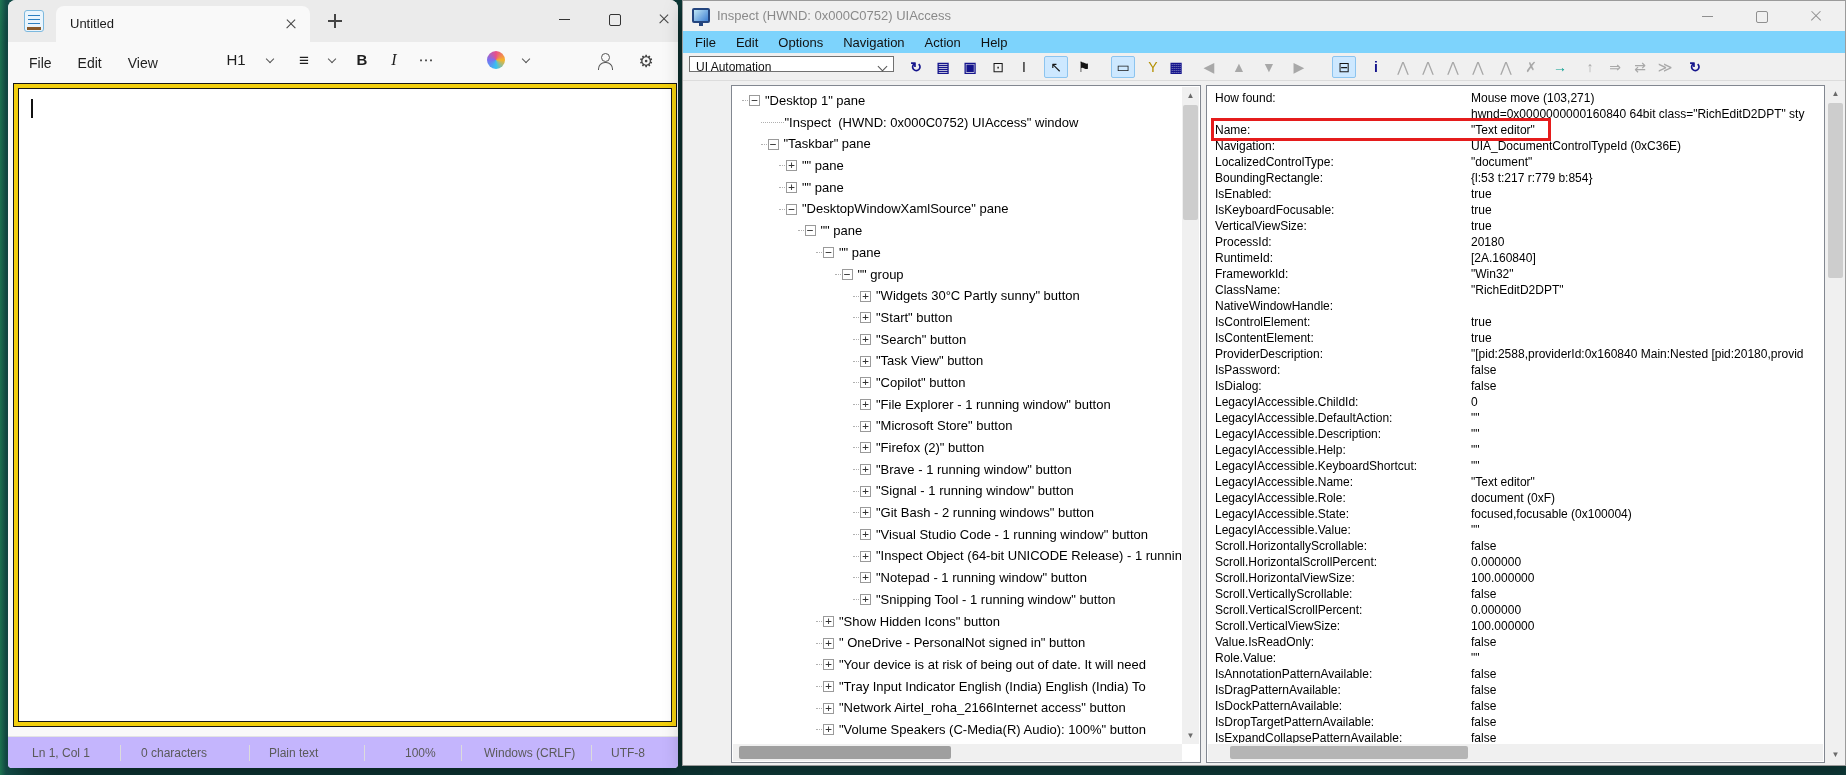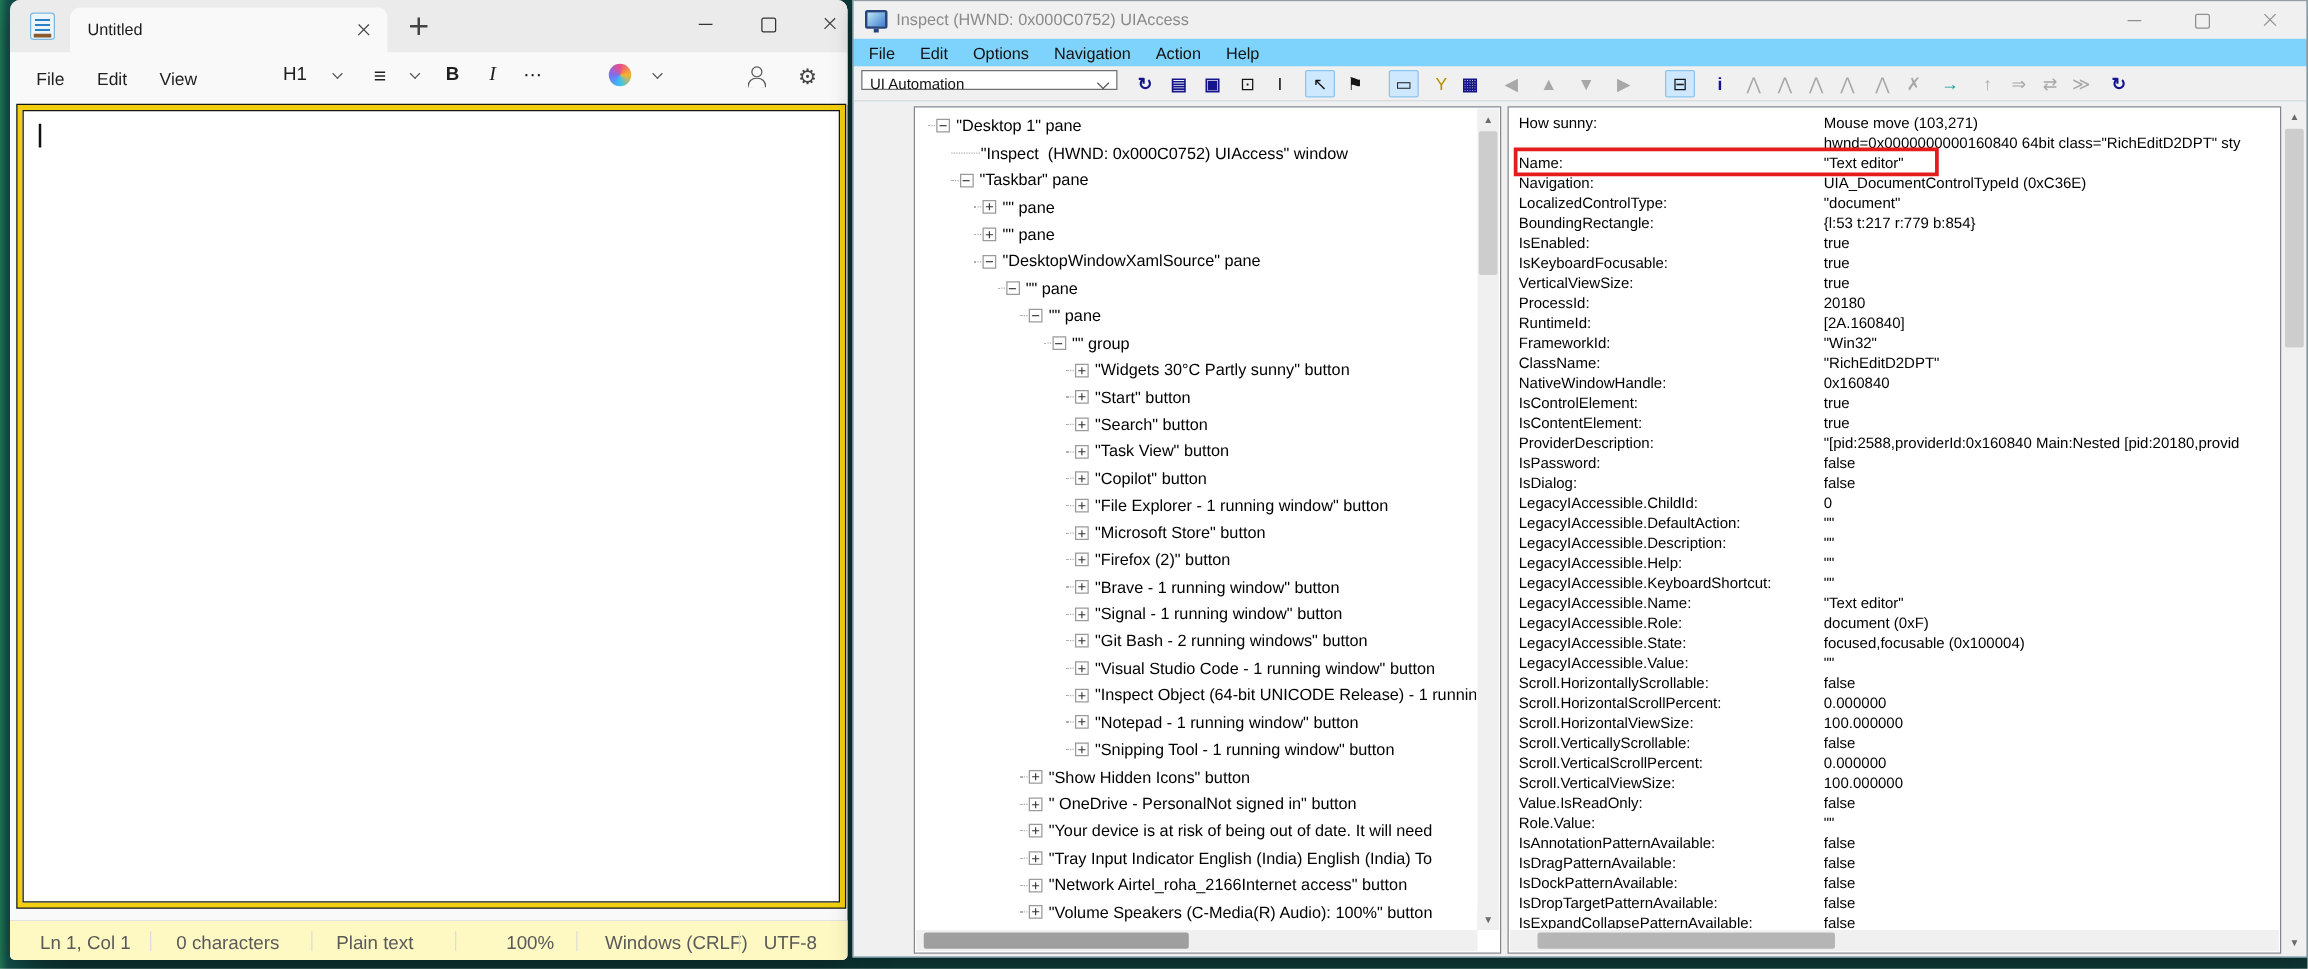--- a/index.html
+++ b/index.html
@@ -46,22 +46,22 @@
   .copilot { width:18px; height:18px; border-radius:50%;
              background: conic-gradient(#e94f8a,#f7b529,#35c3f3,#7a6ff0,#e94f8a); }
   .person { position:relative; width:20px; height:20px; }
   .person::before { content:""; position:absolute; left:6.5px; top:2px; width:7px; height:7px;
                     border:1.4px solid #555; border-radius:50%; }
   .person::after { content:""; position:absolute; left:3.5px; top:11px; width:13px; height:7px;
                    border:1.4px solid #555; border-bottom:none; border-radius:7px 7px 0 0; }
   .np-text { position:absolute; left:10px; top:88px; width:654px; height:634px; background:#fff;
              border:1px solid #151515; box-shadow: 0 0 0 4px #f2cf0e, 0 0 0 5px #151515; }
   .np-caret { position:absolute; left:12px; top:10px; width:1.6px; height:19px; background:#111; }
-  .np-status { position:absolute; left:0; right:0; top:736px; height:32px; background:#fef9c3;
-               border-top:1px solid #e3e3e3; border-radius:0 0 4px 4px; font-size:15px; color:#5a5a5a; }
+  .np-status { position:absolute; left:0; right:0; top:736px; height:32px; background:#c4b5fd;
+               border-top:1px solid #e3e3e3; border-radius:0 0 4px 4px; font-size:12px; color:#5a5a5a; }
   .np-status .st-item { position:absolute; top:9px; white-space:nowrap; }
   .np-status .st-sep { position:absolute; top:8px; width:1px; height:16px; background:#dcdcdc; }
 
   
   .inspect { position:absolute; left:682px; top:0; width:1164px; height:766px; background:#7dd3fc;
              border:1px solid #9b9b9b; box-shadow: 4px 8px 20px rgba(0,0,0,.35); }
   .in-title { position:absolute; left:0; top:0; right:0; height:30px; background:#f0f0f0; }
   .in-appicon { position:absolute; left:9px; top:7px; width:18px; height:15px;
                 border:2px solid #24457e; border-radius:2px;
                 background: linear-gradient(135deg,#bfe6f5,#3f7fd2); }
@@ -106,21 +106,21 @@
   .thumb-v { position:absolute; left:1px; width:15px; background:#cdcdcd; border-radius:2px; }
   .thumb-h { position:absolute; top:2px; height:13px; background:#9f9f9f; border-radius:2px; }
 
   .props-panel { position:absolute; left:523px; top:4px; width:619px; height:678px; background:#fff;
                  border:1px solid #828790; }
   .props-rows { position:absolute; left:2px; top:2px; right:2px; bottom:19px; overflow:hidden;
                 padding:2px 0 0 6px; }
   .prow { position:relative; height:16px; line-height:16px; display:flex; font-size:12px; color:#000;
           white-space:nowrap; }
   .pname { flex:0 0 244px; overflow:hidden; }
-  .pval { flex:1 1 auto; overflow:hidden; }
+  .pval { flex:1 1 auto; overflow:hidden;margin-left:12px; }
   .red-frame { position:absolute; left:-4px; top:-4px; width:340px; height:23px;
                border:3px solid #e51c1c; pointer-events:none; z-index:5; }
   .props-vscroll { left:1144px; top:4px; height:678px; }
 </style>
 </head>
 <body>
 
 <div class="stage">
 
   <div class="notepad">
@@ -409,21 +409,21 @@
           <div class="s-arrow" style="bottom:0">▼</div>
         </div>
         <div class="hscroll" style="left:1px;right:18px;bottom:1px;">
           <div class="thumb-h" style="left:6px;width:212px"></div>
         </div>
       </div>
 
       <div class="props-panel">
         <div class="props-rows">
             <div class="prow">
-              <div class="pname">How sunny:</div>
+              <div class="pname">How found:</div>
               <div class="pval">Mouse move (103,271)</div>
             </div>
             <div class="prow">
               <div class="pname"></div>
               <div class="pval">hwnd=0x0000000000160840 64bit class="RichEditD2DPT" sty</div>
             </div>
             <div class="prow">
               <div class="pname">Name:</div>
               <div class="pval">"Text editor"</div>
               <div class="red-frame" style="border-color: rgb(229, 28, 28);"></div>
@@ -463,21 +463,20 @@
             <div class="prow">
               <div class="pname">FrameworkId:</div>
               <div class="pval">"Win32"</div>
             </div>
             <div class="prow">
               <div class="pname">ClassName:</div>
               <div class="pval">"RichEditD2DPT"</div>
             </div>
             <div class="prow">
               <div class="pname">NativeWindowHandle:</div>
-              <div class="pval">0x160840</div>
             </div>
             <div class="prow">
               <div class="pname">IsControlElement:</div>
               <div class="pval">true</div>
             </div>
             <div class="prow">
               <div class="pname">IsContentElement:</div>
               <div class="pval">true</div>
             </div>
             <div class="prow">

